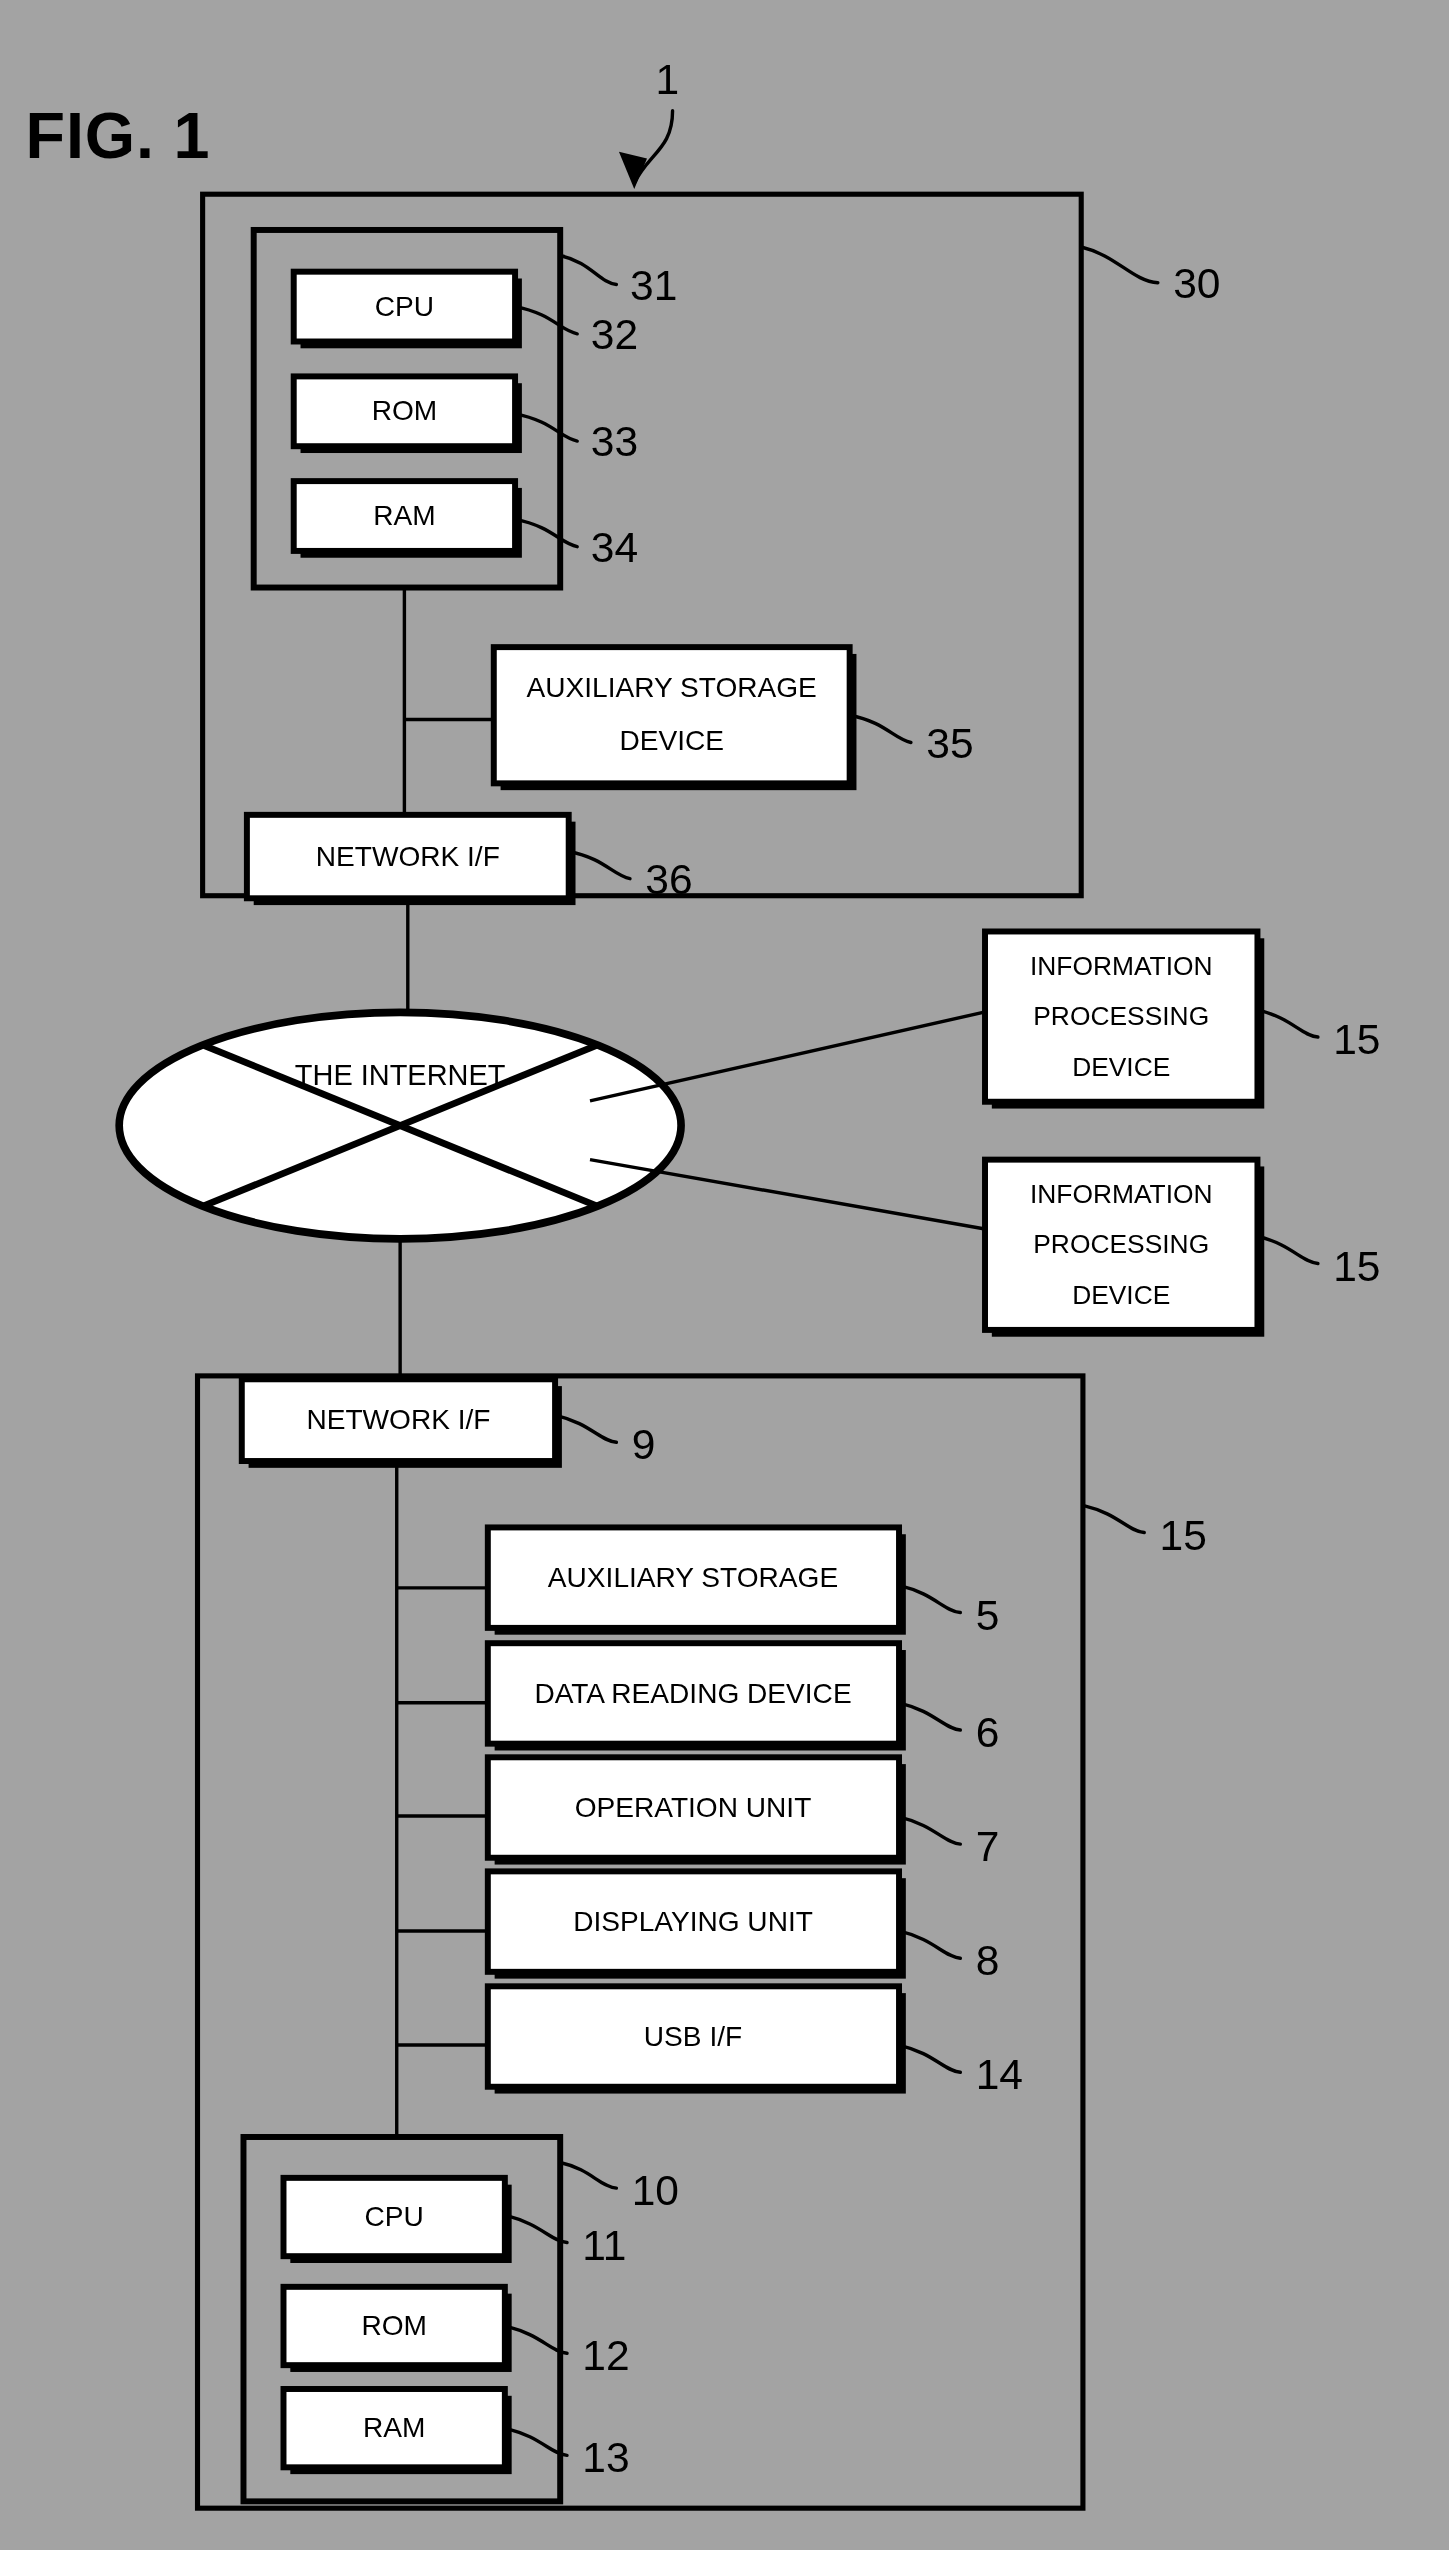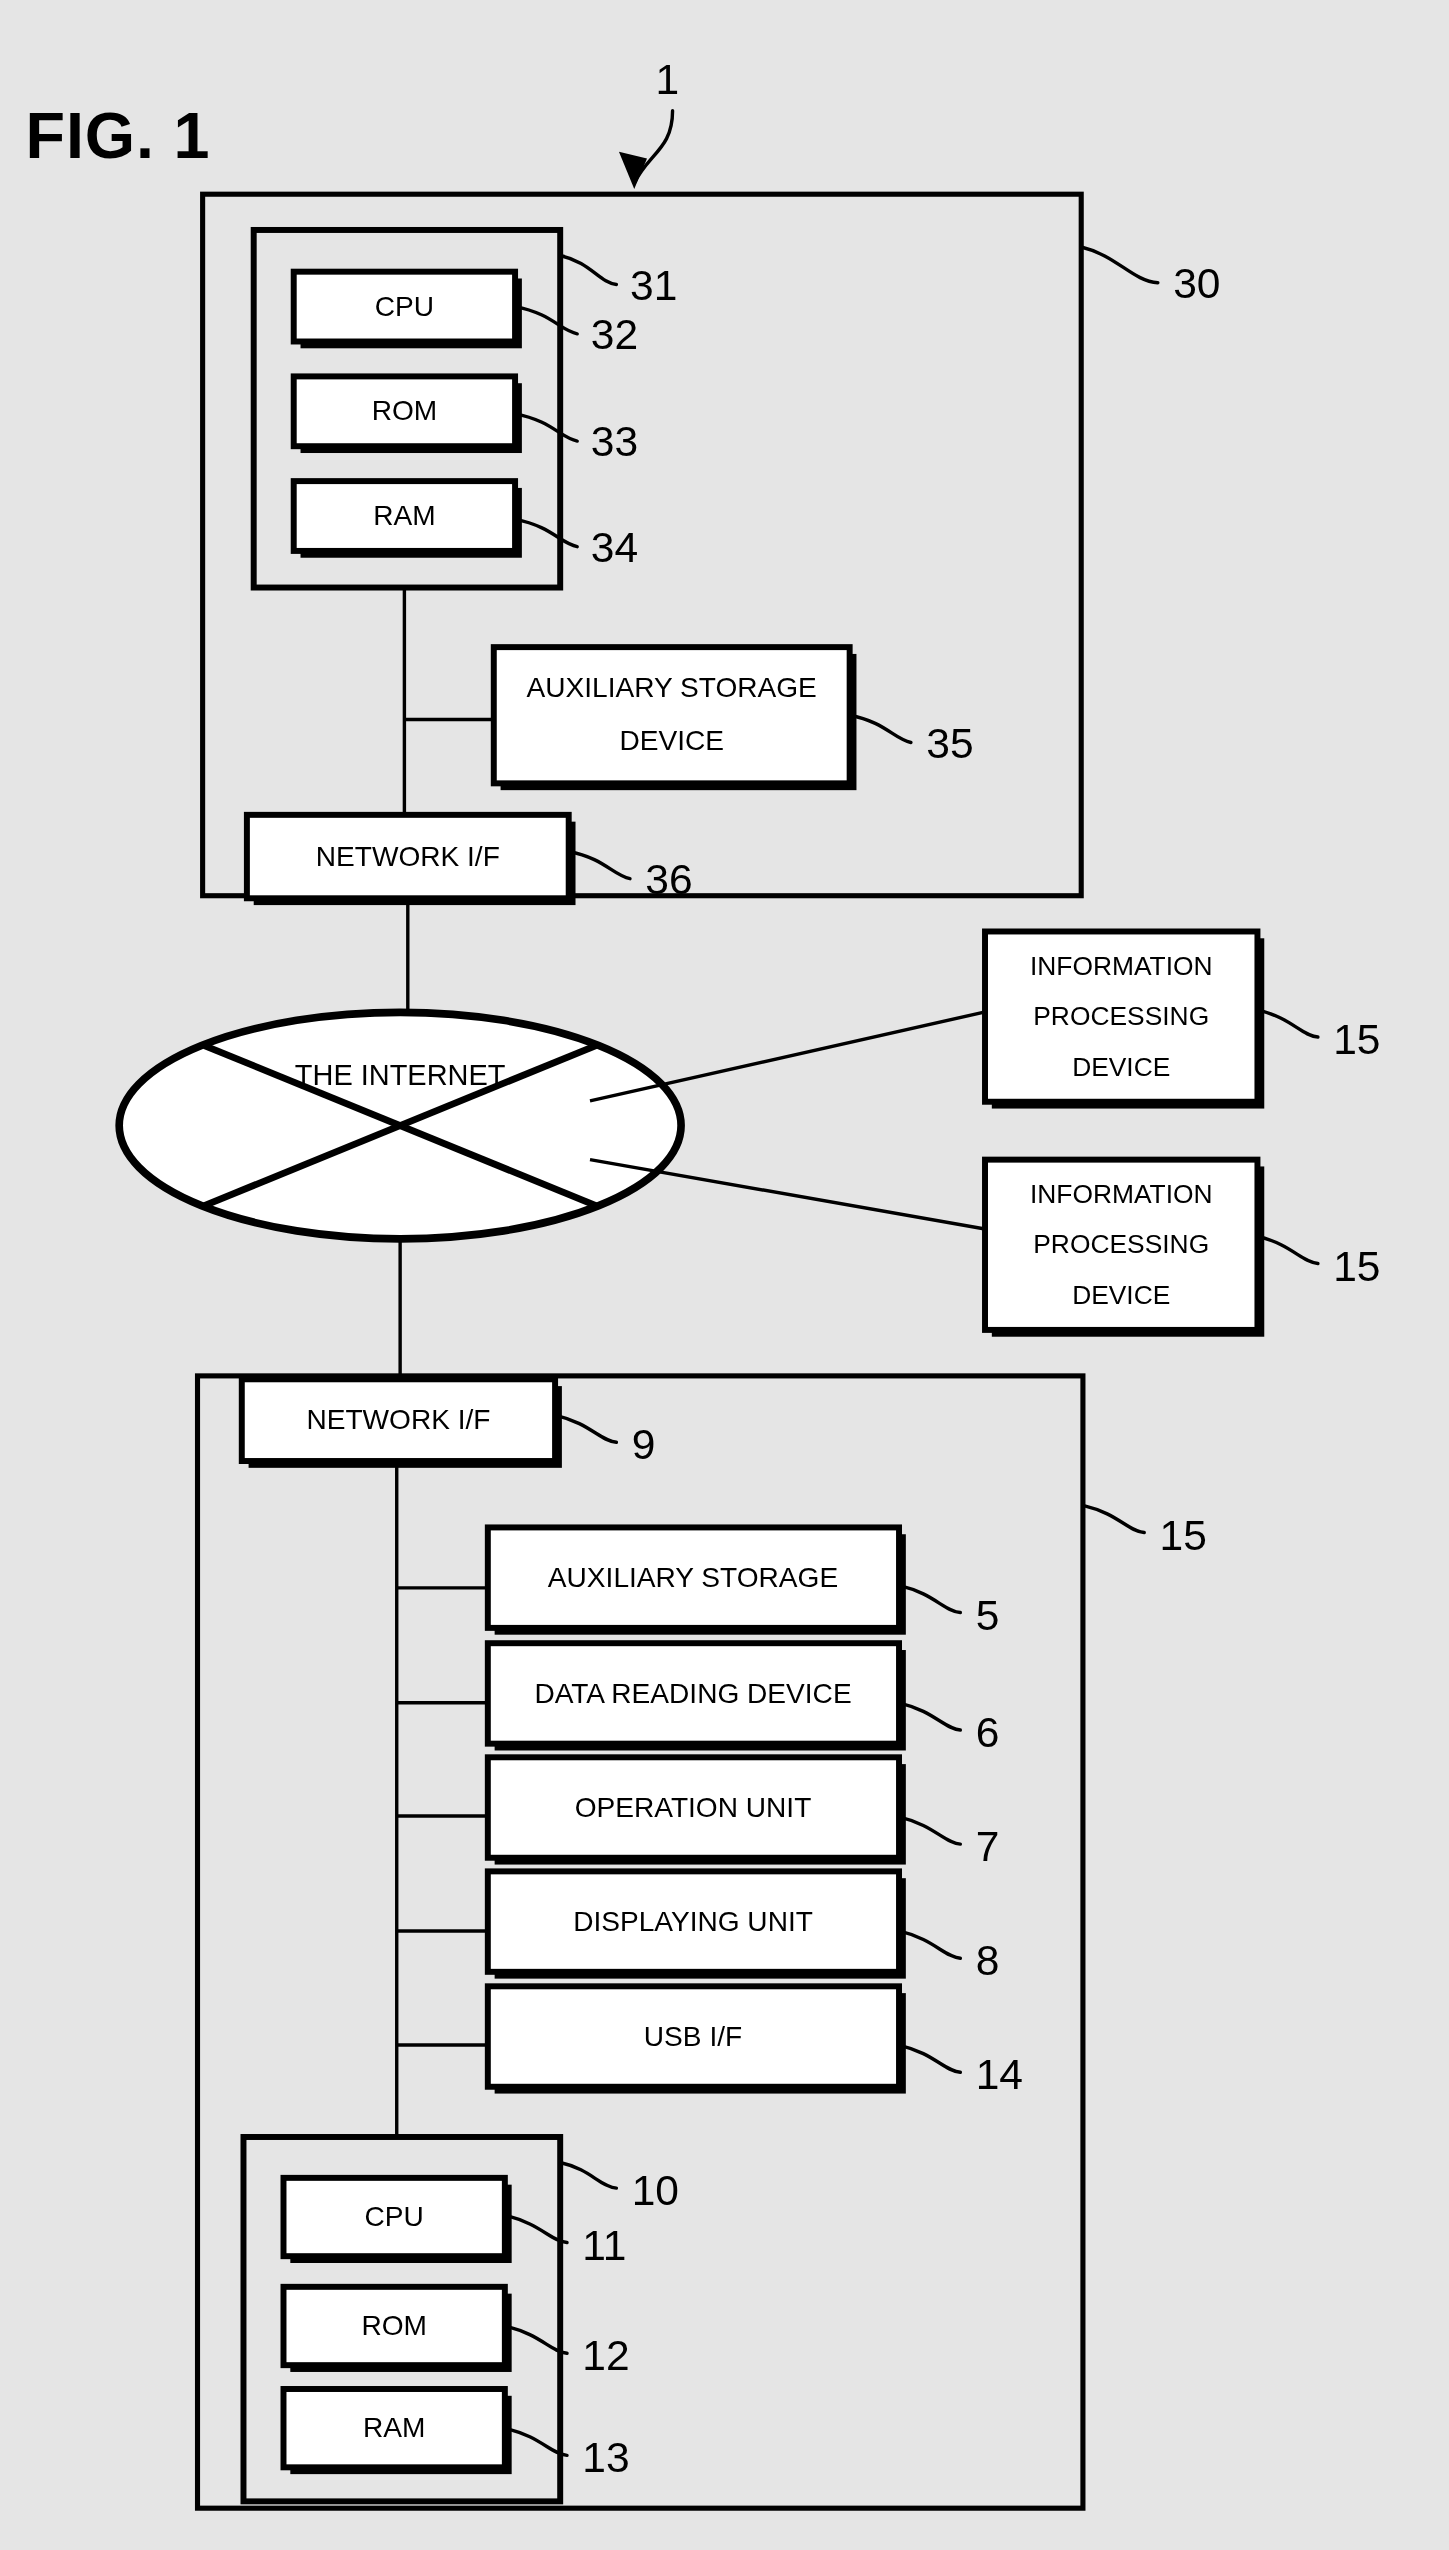--- a/index.html
+++ b/index.html
@@ -4,21 +4,21 @@
 <style>
   html, body {
     margin: 0;
     padding: 0;
     background: #ffffff;
   }
   #figure-root {
     position: relative;
     width: 1449px;
     height: 2550px;
-    background: #e5e5e5;
+    background: #a3a3a3;
     font-family: "Liberation Sans", sans-serif;
     overflow: hidden;
     text-align: center;
   }
   #fig-svg {
     position: absolute;
     left: 0;
     top: 0;
     width: 1449px;
     height: 2550px;

